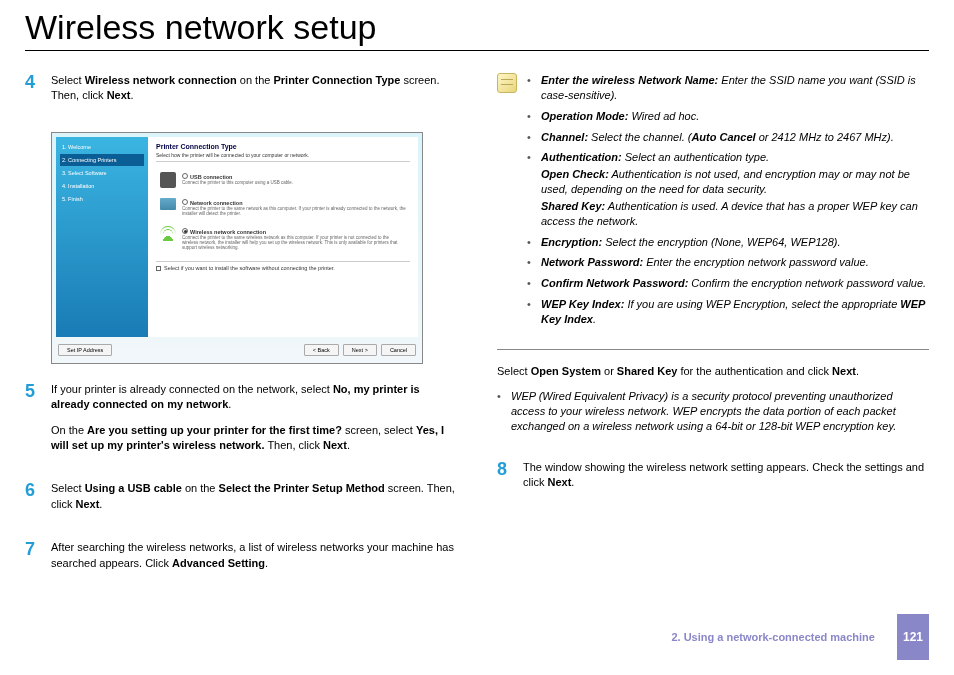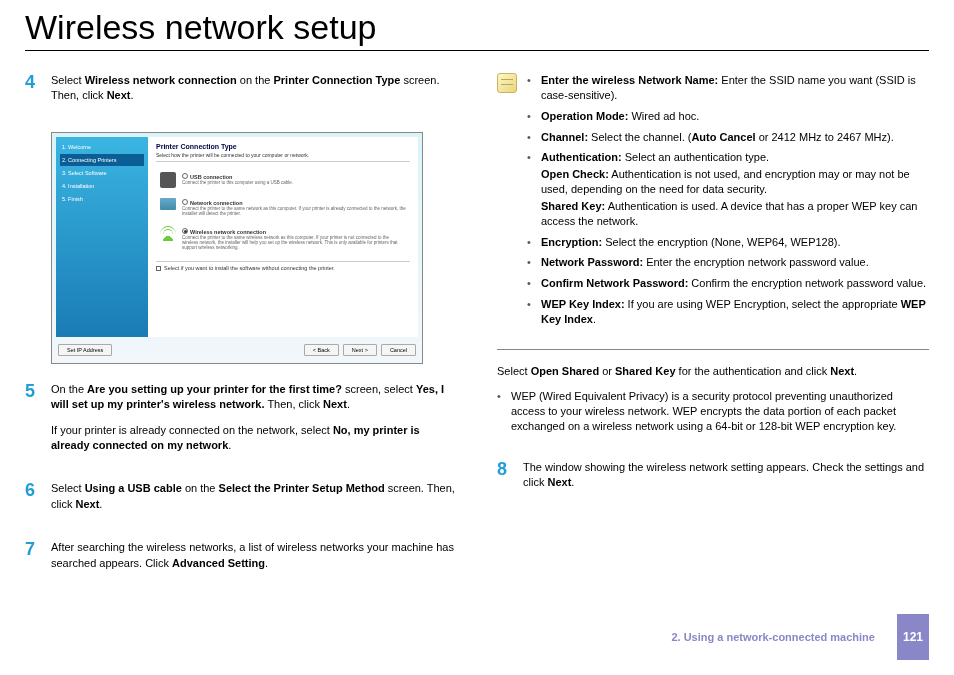--- a/index.html
+++ b/index.html
@@ -201,20 +201,21 @@
       line-height: 1.35;
     }
     .bdot {
       flex-shrink: 0;
       width: 4px;
       text-align: center;
       color: #555;
     }
     .bcontent {
       flex: 1;
+      font-style: italic;
     }
     .bsub {
       margin-top: 2px;
     }
     .plain-para {
       margin-bottom: 10px;
       line-height: 1.4;
     }
     .footer {
       position: absolute;
@@ -300,24 +301,24 @@
           <div class="fbtn">Next &gt;</div>
           <div class="fbtn">Cancel</div>
         </div>
       </div>
     </div>
 
     <div class="step">
       <div class="step-num">5</div>
       <div class="step-content">
         <div class="step-para">
+          <span>If your printer is already connected on the network, select </span><b>No, my printer is already connected on my network</b><span>.</span>
+        </div>
+        <div class="step-para">
           <span>On the </span><b>Are you setting up your printer for the first time?</b><span> screen, select </span><b>Yes, I will set up my printer's wireless network.</b><span> Then, click </span><b>Next</b><span>.</span>
-        </div>
-        <div class="step-para">
-          <span>If your printer is already connected on the network, select </span><b>No, my printer is already connected on my network</b><span>.</span>
         </div>
       </div>
     </div>
 
     <div class="step">
       <div class="step-num">6</div>
       <div class="step-content">
         <div class="step-para">
           <span>Select </span><b>Using a USB cable</b><span> on the </span><b>Select the Printer Setup Method</b><span> screen. Then, click </span><b>Next</b><span>.</span>
         </div>
@@ -372,21 +373,21 @@
             <div class="bcontent"><b>Confirm Network Password:</b><span> Confirm the encryption network password value.</span></div>
           </div>
         <div class="bullet">
             <div class="bdot">•</div>
             <div class="bcontent"><b>WEP Key Index:</b><span> If you are using WEP Encryption, select the appropriate </span><b>WEP Key Index</b><span>.</span></div>
           </div>
       </div>
     </div>
 
     <div class="plain-para">
-      <span>Select </span><b>Open Shared</b><span> or </span><b>Shared Key</b><span> for the authentication and click </span><b>Next</b><span>.</span>
+      <span>Select </span><b>Open System</b><span> or </span><b>Shared Key</b><span> for the authentication and click </span><b>Next</b><span>.</span>
     </div>
     <div class="bullet">
         <div class="bdot">•</div>
         <div class="bcontent">WEP (Wired Equivalent Privacy) is a security protocol preventing unauthorized access to your wireless network. WEP encrypts the data portion of each packet exchanged on a wireless network using a 64-bit or 128-bit WEP encryption key.</div>
       </div>
 
     <div style="height:20px"></div>
 
     <div class="step">
       <div class="step-num">8</div>

